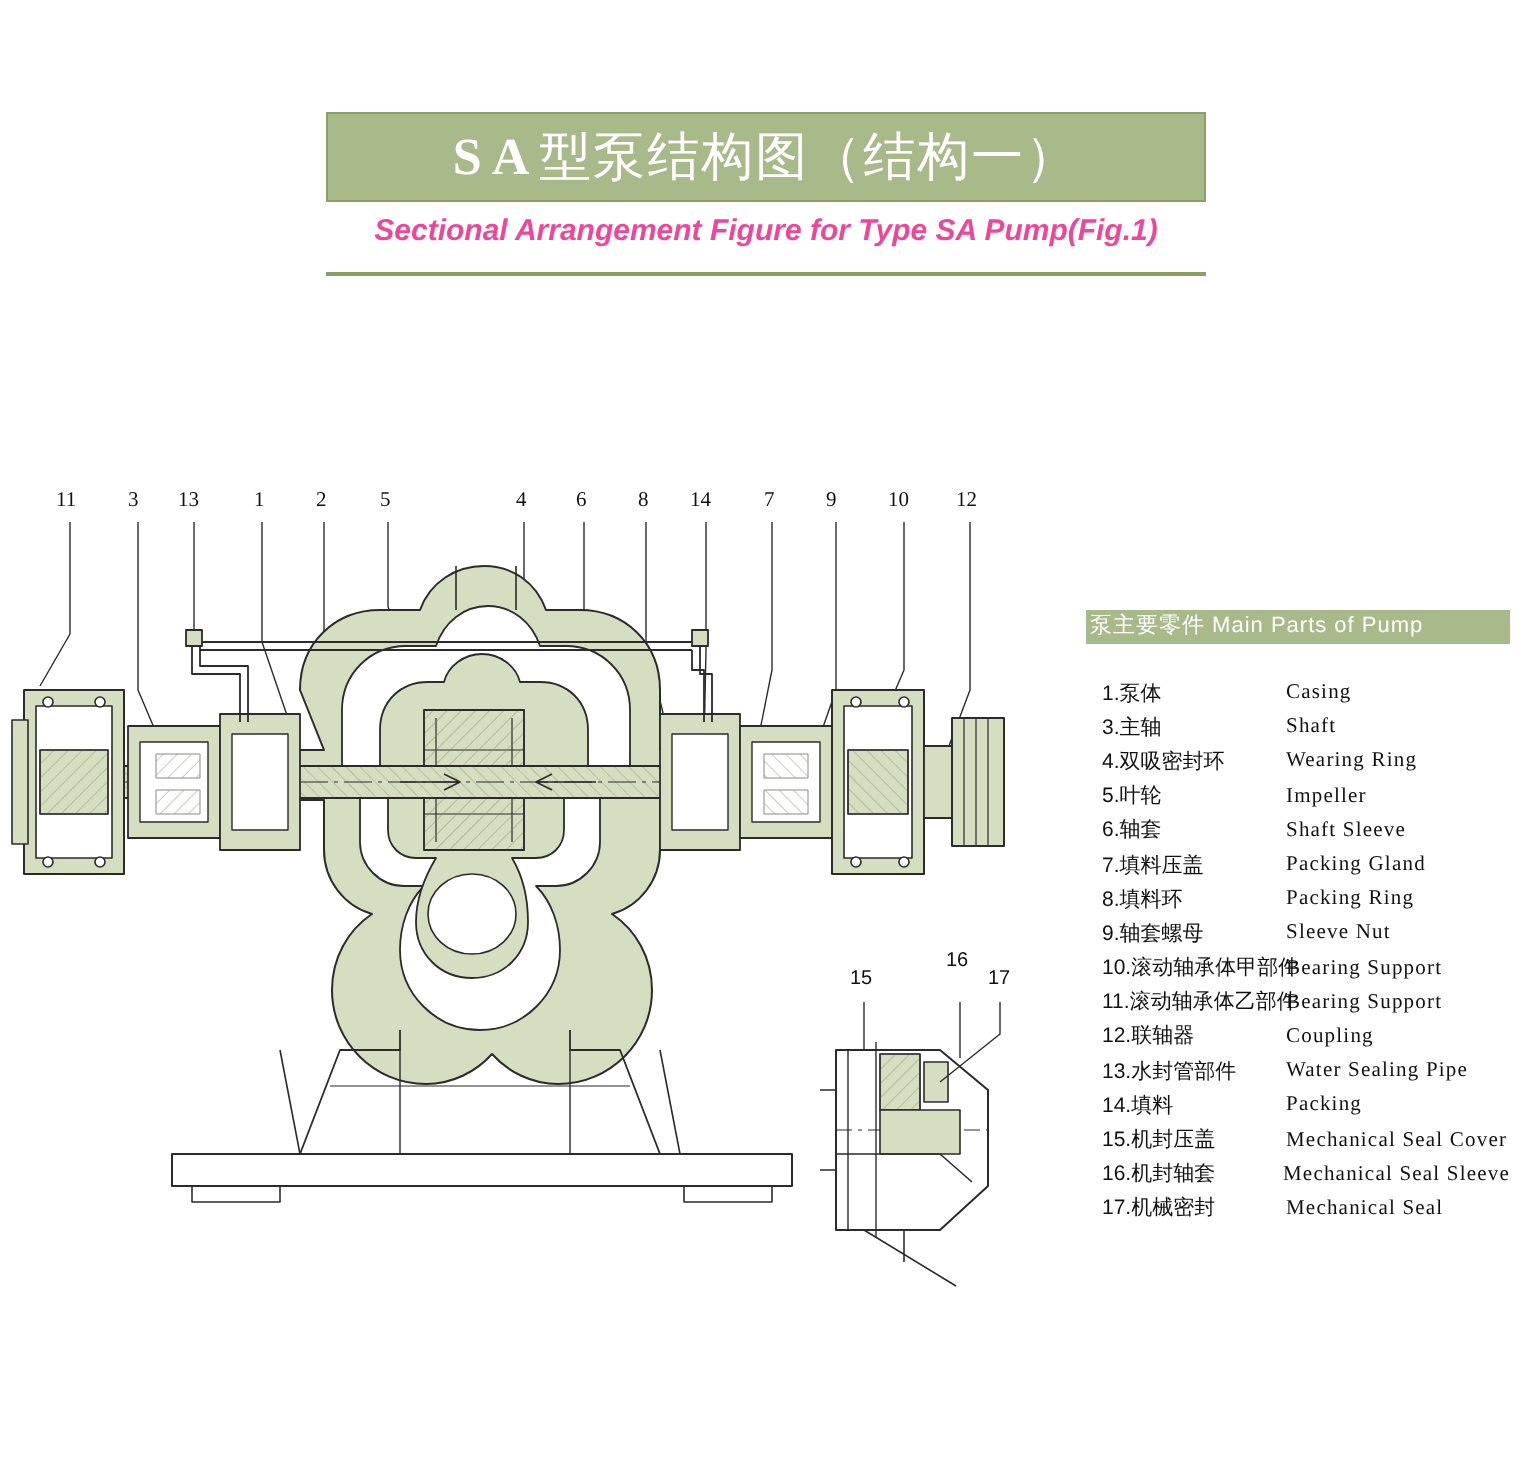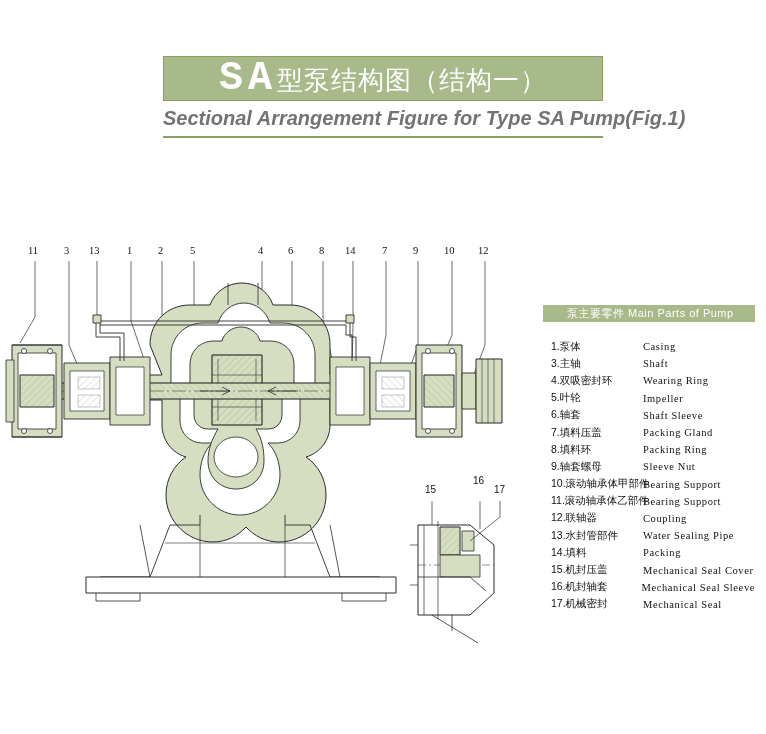--- a/index.html
+++ b/index.html
@@ -45,63 +45,63 @@
     height: 45px;
     line-height: 45px;
     text-align: center;
     color: #ffffff;
     font-size: 26px;
     letter-spacing: 1px;
     white-space: nowrap;
     font-family: "Liberation Serif", serif;
   }
   .title-cn .model {
-    font-size: 40px;
+    font-size: 26px;
     font-weight: bold;
     letter-spacing: 5px;
-    font-family: Liberation Mono, monospace;
+    font-family: Liberation Serif, serif;
   }
   .title-en-wrap {
     position: absolute;
     left: 0;
     top: 47px;
     width: 440px;
     height: 35px;
     border-bottom: 2px solid #8aa063;
     box-sizing: border-box;
   }
   .title-en {
     position: absolute;
     left: 0;
     top: 4px;
     width: 440px;
     text-align: center;
-    color: #737373;
-    font-size: 20px;
+    color: #ec4899;
+    font-size: 15px;
     font-weight: bold;
     font-style: italic;
     white-space: nowrap;
   }
 
   
   .parts-panel {
     position: absolute;
     left: 543px;
     top: 305px;
     width: 212px;
   }
   .parts-header {
     position: relative;
     width: 212px;
     height: 17px;
     background: #a8b98a;
     color: #ffffff;
     font-size: 11px;
     line-height: 17px;
-    padding-left: 24px;
+    padding-left: 2px;
     box-sizing: border-box;
     white-space: nowrap;
     letter-spacing: 0.5px;
   }
   .parts-list {
     margin: 0;
     padding: 16px 0 0 0;
     list-style: none;
   }
   .part-row {

